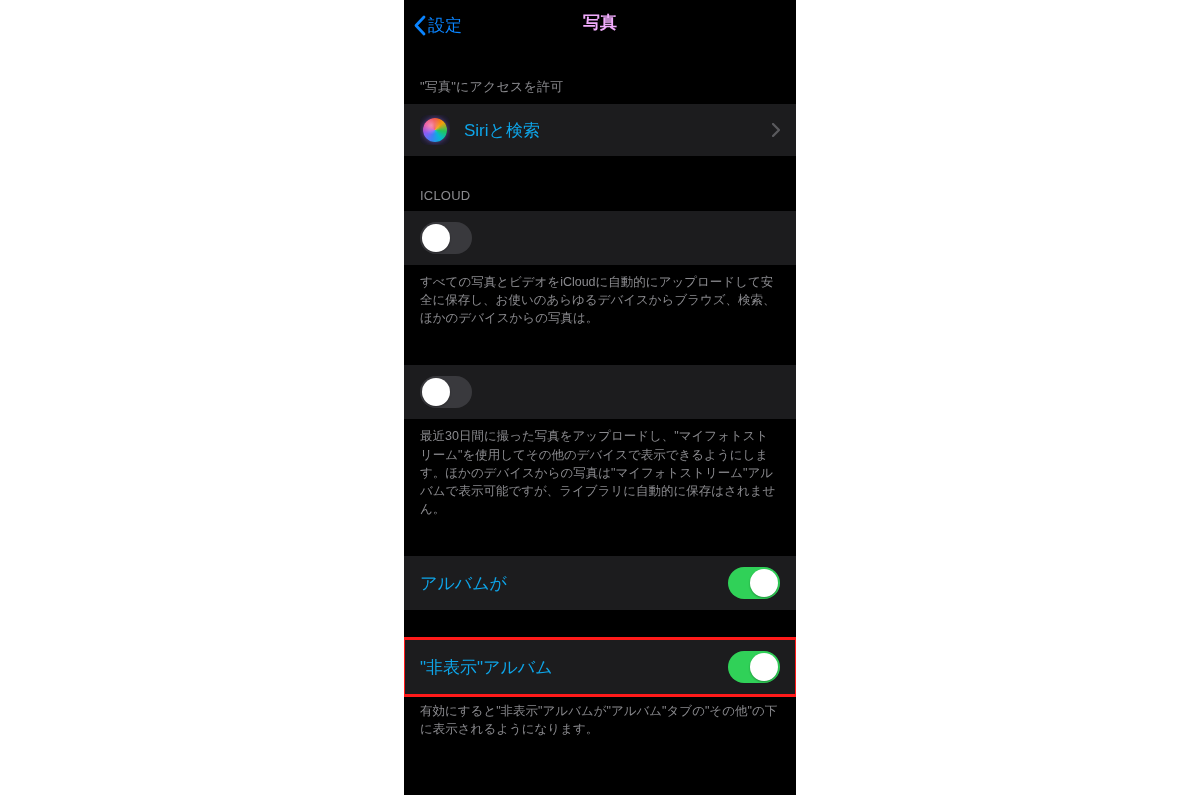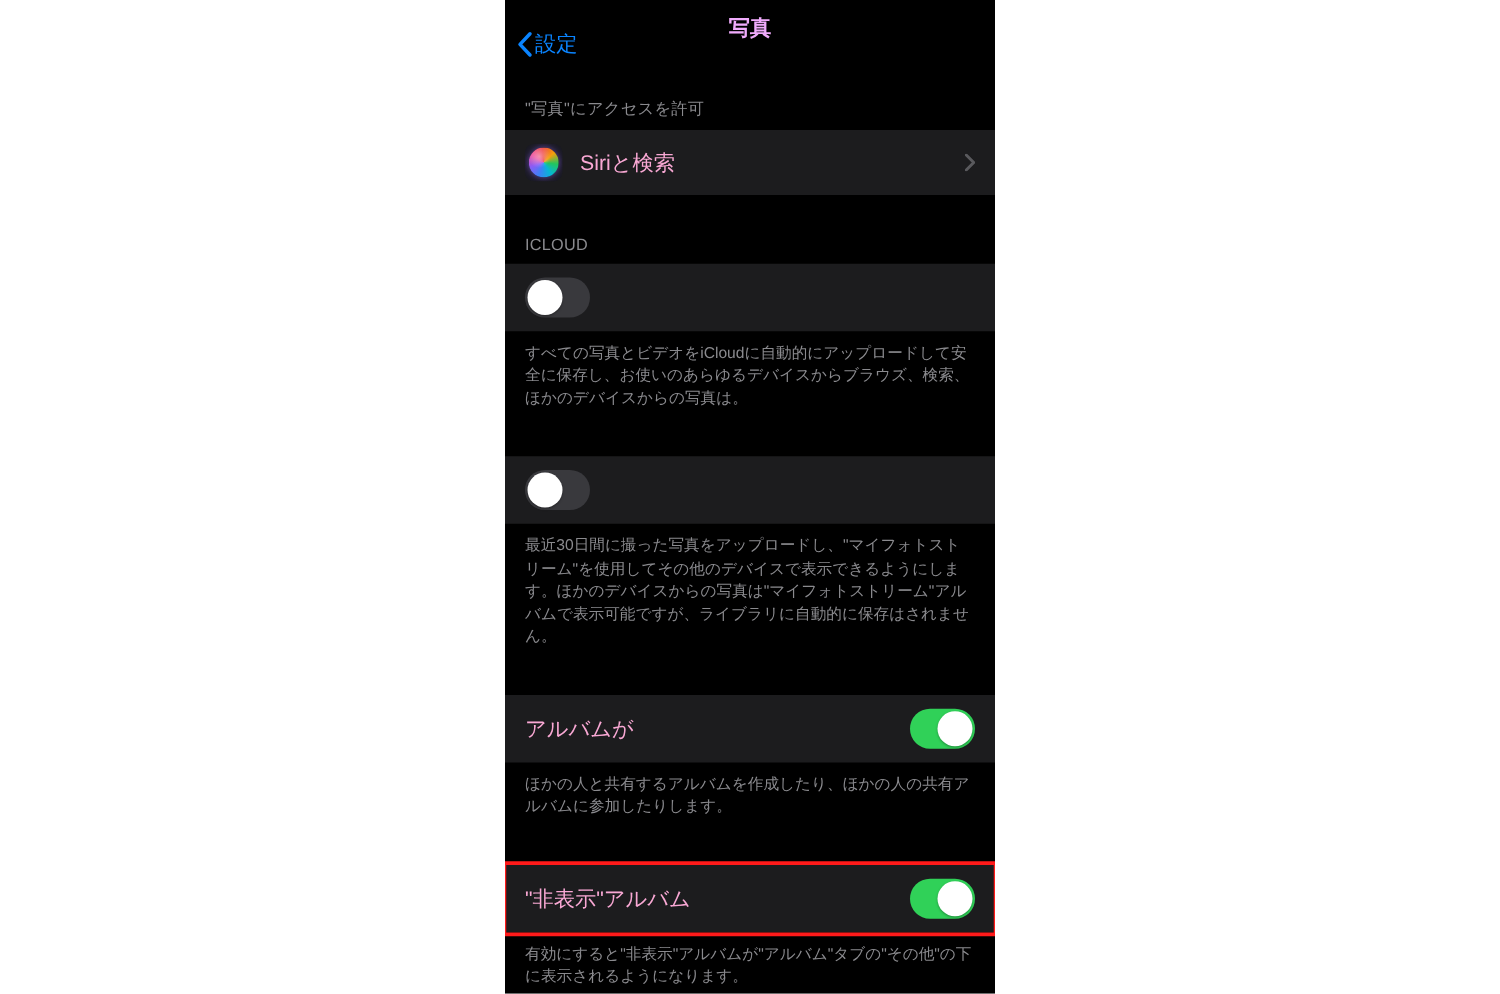--- a/index.html
+++ b/index.html
@@ -24,21 +24,21 @@
     background: #000000;
     position: relative;
     display: flex;
     align-items: center;
     justify-content: center;
     border-bottom: 1px solid #000;
   }
   .back-group {
     position: absolute;
     left: 6px;
-    top: 12px;
+    top: 2px;
     height: 46px;
     display: flex;
     align-items: center;
     color: #0a84ff;
     font-size: 17px;
     cursor: pointer;
   }
   .back-chevron {
     display: inline-flex;
     align-items: center;
@@ -64,21 +64,21 @@
   }
   .cell {
     background: #1c1c1e;
     min-height: 46px;
     padding: 11px 16px;
     display: flex;
     align-items: center;
     position: relative;
   }
   .cell-label {
-    color: #f9a8d4;
+    color: #0ea5e9;
     font-size: 17px;
     flex: 1;
   }
   .cell .icon-box {
     width: 30px;
     height: 30px;
     border-radius: 7px;
     margin-right: 14px;
     display: flex;
     align-items: center;
@@ -197,21 +197,20 @@
     <div class="footer-note">最近30日間に撮った写真をアップロードし、"マイフォトストリーム"を使用してその他のデバイスで表示できるようにします。ほかのデバイスからの写真は"マイフォトストリーム"アルバムで表示可能ですが、ライブラリに自動的に保存はされません。</div>
 
     <div class="gap"></div>
 
     <div class="cell">
       <div class="cell-label">アルバムが</div>
       <div class="toggle on">
           <div class="knob"></div>
         </div>
     </div>
-    <div class="footer-note">ほかの人と共有するアルバムを作成したり、ほかの人の共有アルバムに参加したりします。</div>
 
     <div class="gap"></div>
 
     <div class="highlight-box">
       <div class="cell">
         <div class="cell-label">"非表示"アルバム</div>
         <div class="toggle on">
             <div class="knob"></div>
           </div>
       </div>

